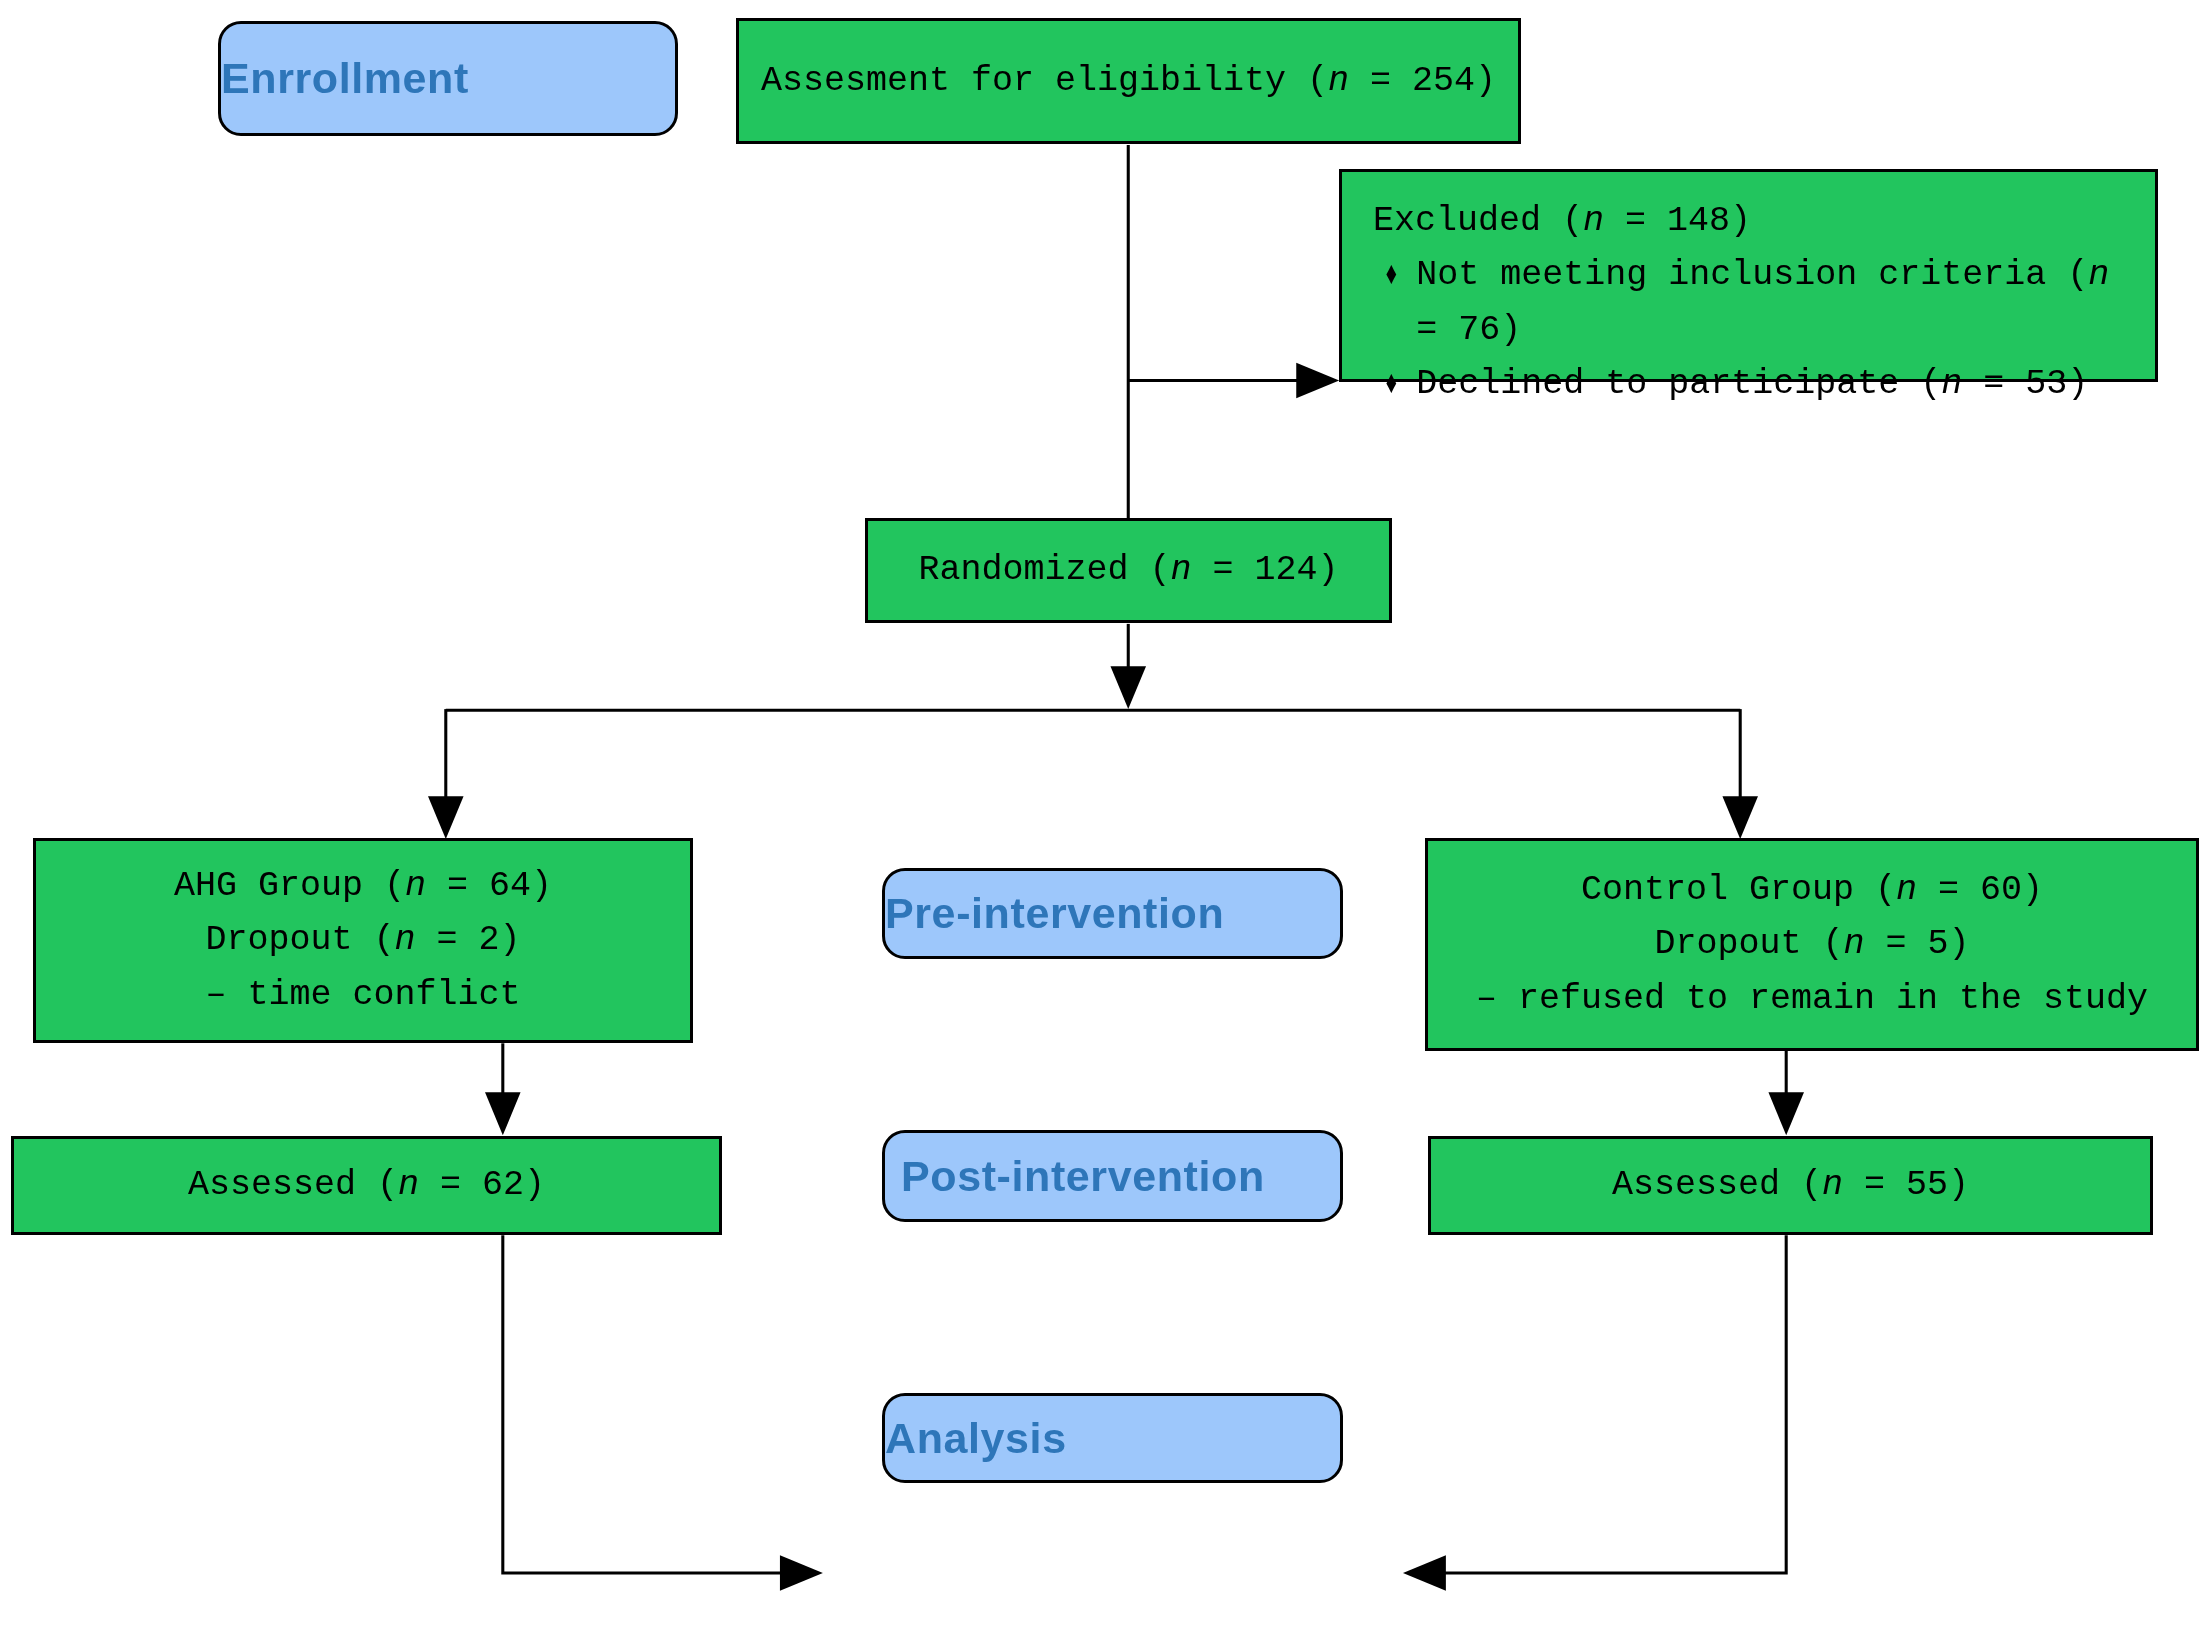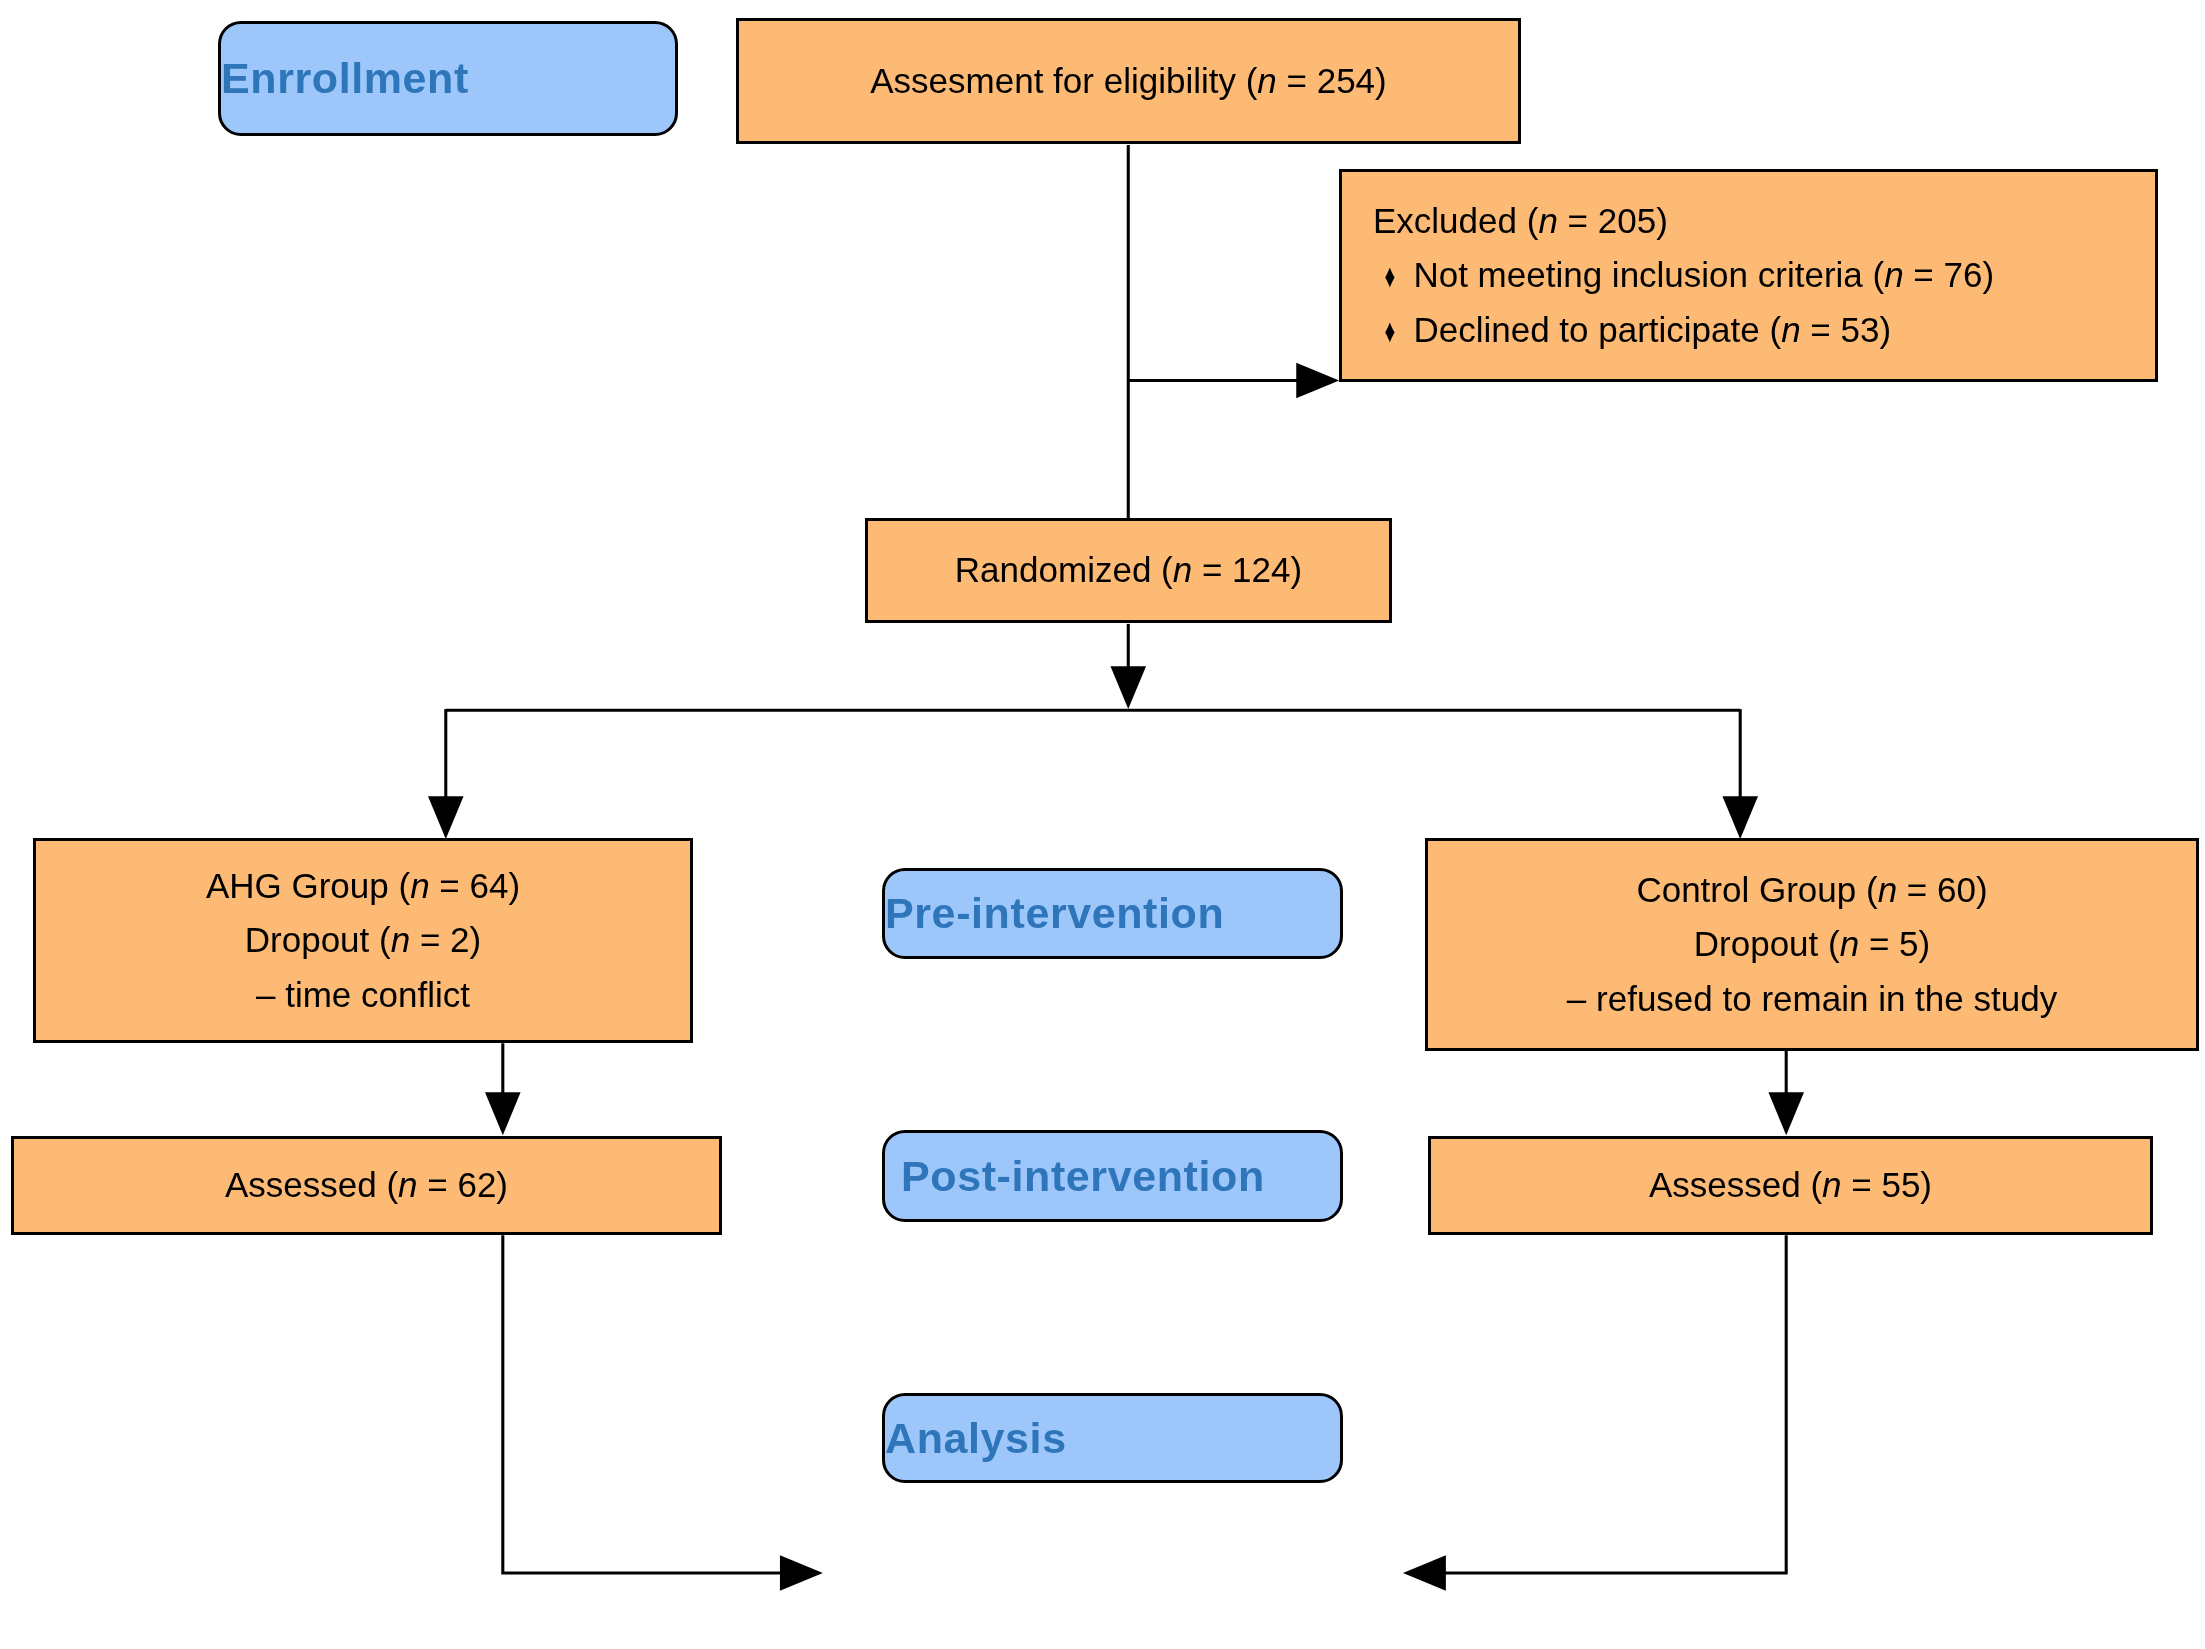--- a/index.html
+++ b/index.html
@@ -9,29 +9,30 @@
     height: 1650px;
     background: #ffffff;
     font-family: "Liberation Sans", "DejaVu Sans", sans-serif;
     color: #000000;
     overflow: hidden;
   }
   #connectors { position: absolute; left: 0; top: 0; width: 2205px; height: 1650px; }
 
   .box {
     position: absolute;
-    background: #fdba74;
+    background: #22c55e;
     border: 3.1px solid #000000;
     box-sizing: border-box;
     display: flex;
     align-items: center;
     justify-content: center;
     text-align: center;
     font-size: 35px;
     line-height: 1.55;
+    font-family: Liberation Mono, monospace;
   }
   .stage {
     position: absolute;
     background: #9DC7FB;
     border: 3.7px solid #000000;
     border-radius: 23px;
     box-sizing: border-box;
     display: flex;
     align-items: center;
     font-weight: bold;
@@ -109,21 +110,21 @@
 
   <div class="box" id="box-eligibility">
     <div>
       <span>Assesment for eligibility (</span><span class="n">n</span><span> = 254)</span>
     </div>
   </div>
 
   <div class="box" id="box-excluded">
     <div>
       <div>
-        <span>Excluded (</span><span class="n">n</span><span> = 205)</span>
+        <span>Excluded (</span><span class="n">n</span><span> = 148)</span>
       </div>
       <div class="bullet-row">
         <span class="bullet">♦</span>
         <span>
           <span>Not meeting inclusion criteria (</span><span class="n">n</span><span> = 76)</span>
         </span>
       </div>
       <div class="bullet-row">
         <span class="bullet">♦</span>
         <span>

